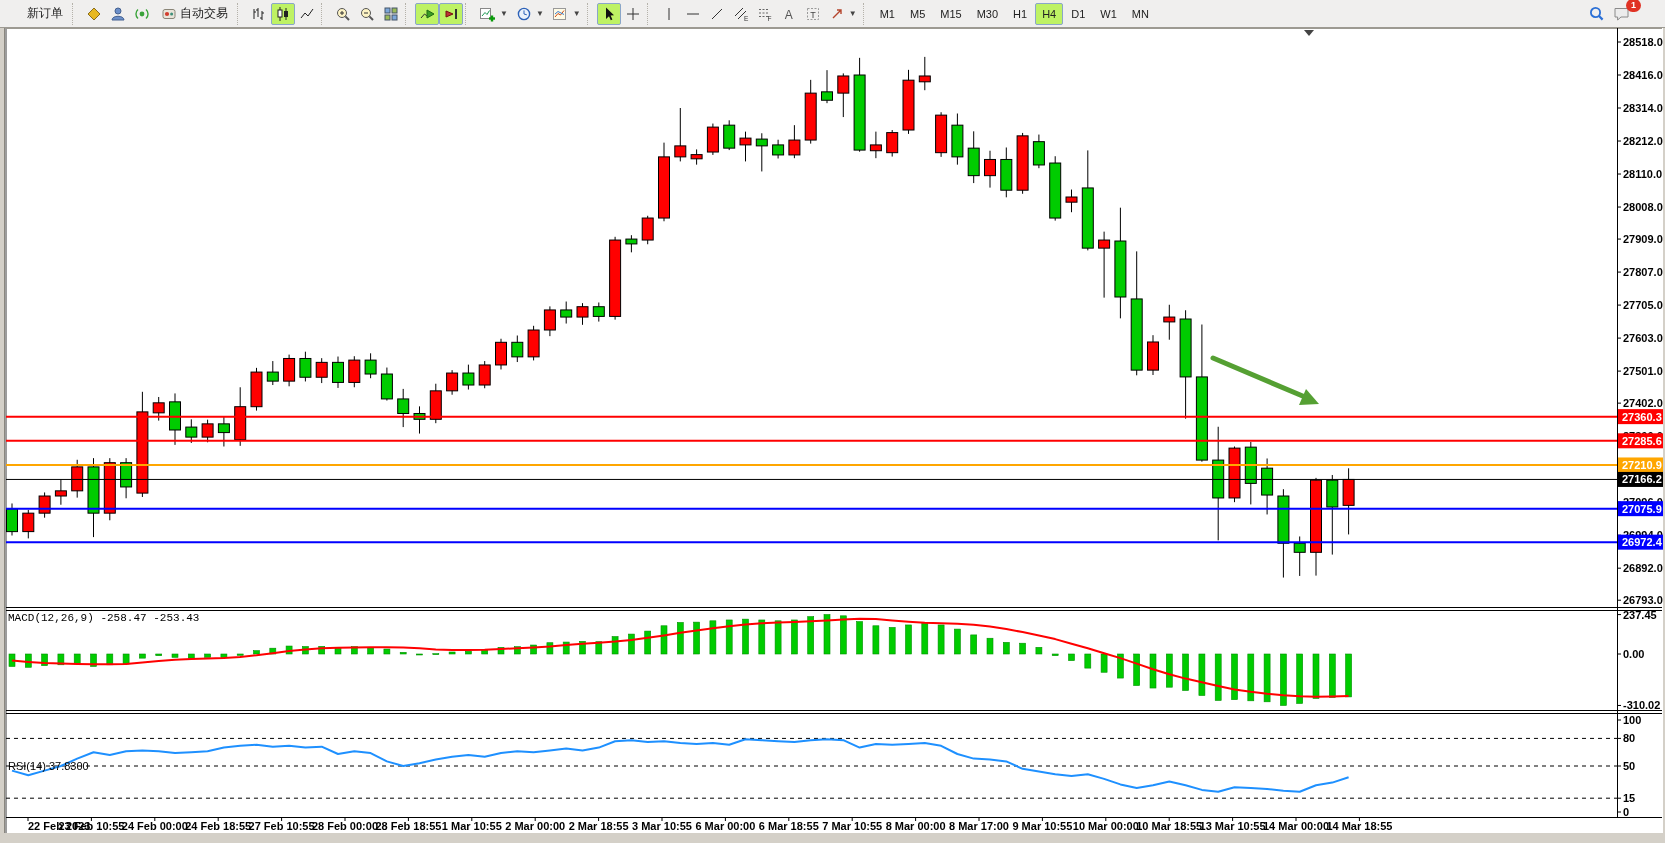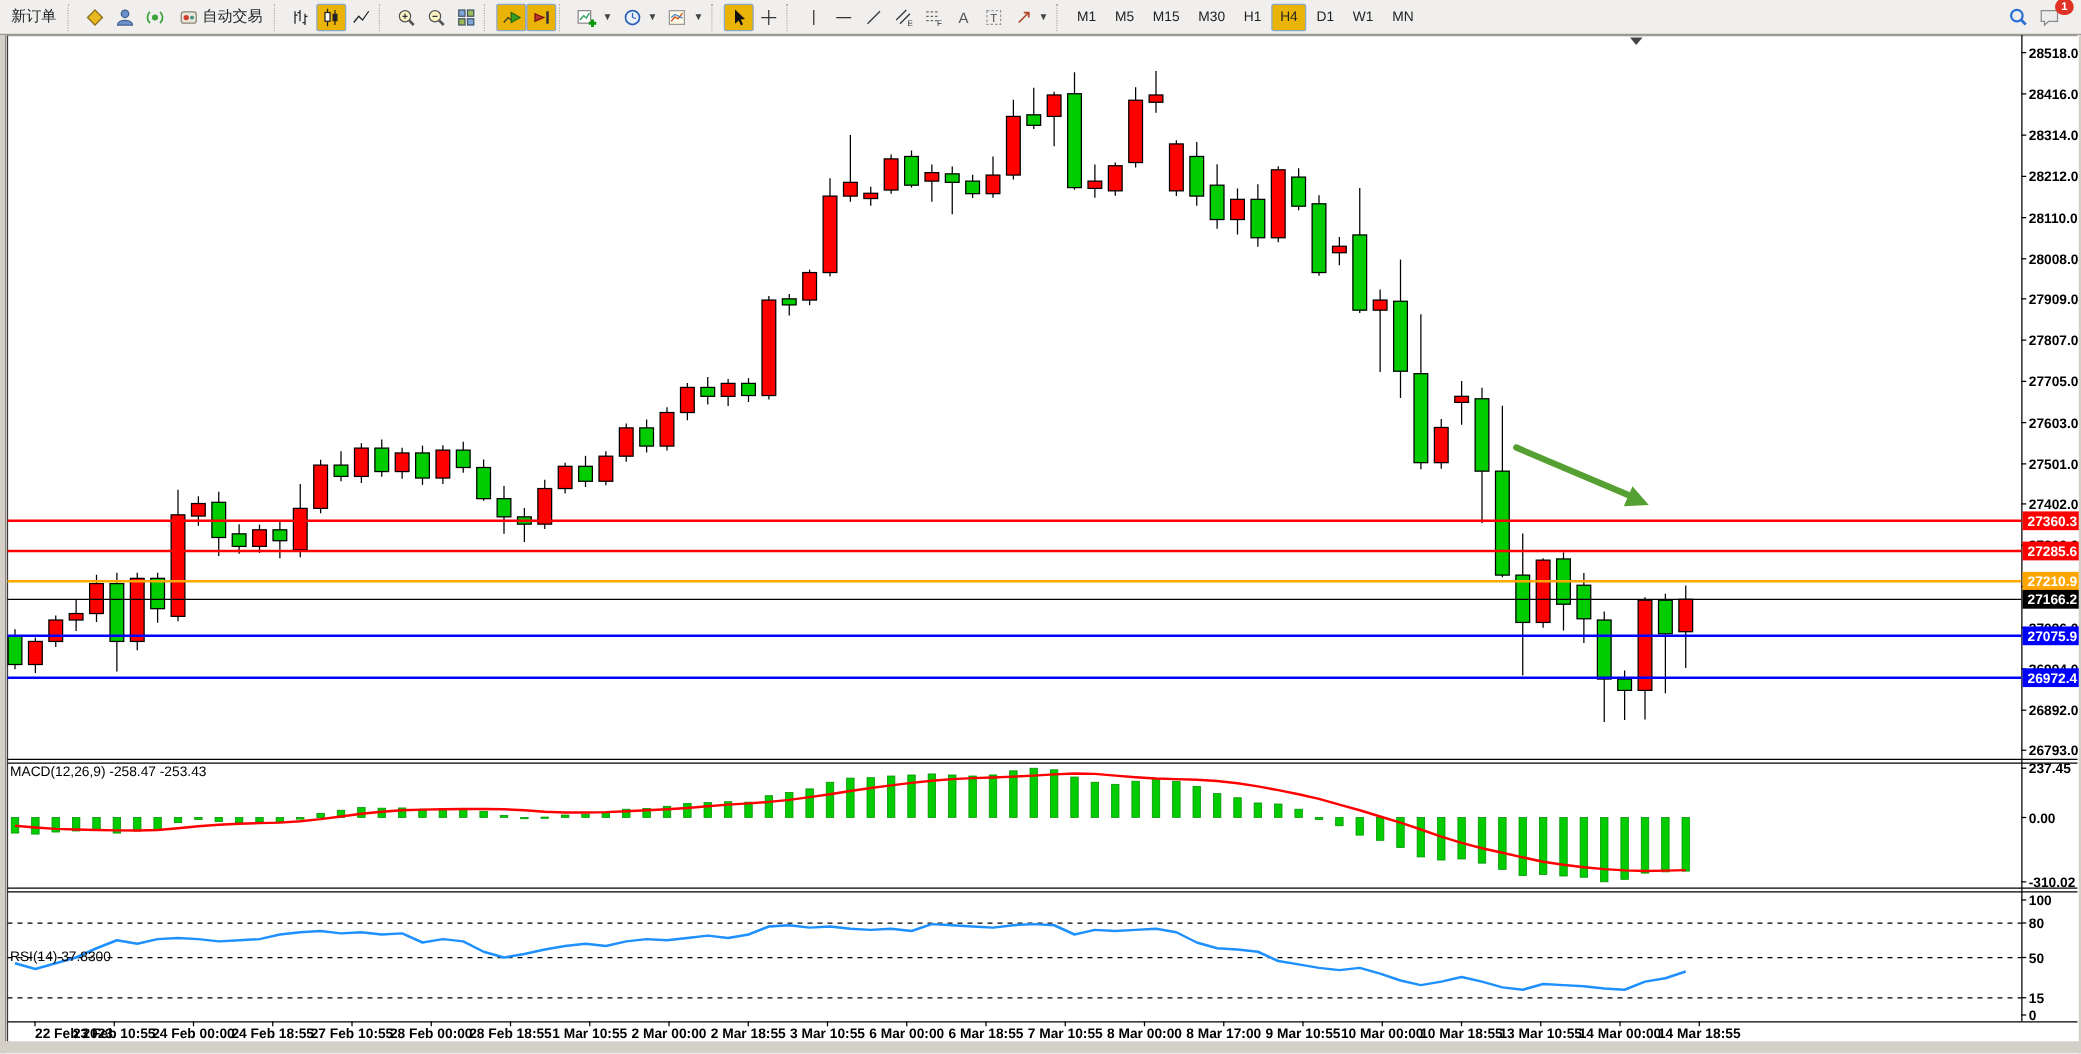--- a/index.html
+++ b/index.html
@@ -1,24 +1,24 @@
 <!DOCTYPE html>
 <html><head>
 <meta charset="utf-8">
 <style>
   html,body{margin:0;padding:0;background:#fff;font-family:"Liberation Sans",sans-serif;}
   .app{position:relative;width:1665px;height:843px;overflow:hidden;background:#fff;}
   
   .toolbar{position:absolute;left:0;top:0;width:1665px;height:28px;background:#f0efee;
-           border-bottom:1px solid #9d9a92;display:flex;align-items:center;padding:0 2px;box-sizing:border-box;}
+           border-bottom:1px solid #9d9a92;display:flex;align-items:center;padding:0 20px;box-sizing:border-box;}
   .tb{height:22px;min-width:23px;display:flex;align-items:center;justify-content:center;gap:3px;
       border:1px solid transparent;background:transparent;padding:0 3px;font:12px "Liberation Sans",sans-serif;
       color:#222;cursor:default;border-radius:2px;}
   .tb.txt{padding:0 6px;}
-  .tb.active{background:#eab308;border:1px solid #8aa6c9;}
+  .tb.active{background:#bef264;border:1px solid #8aa6c9;}
   .sep{width:7px;height:22px;margin:0 2px;border-left:1px dotted #b5b2aa;}
   .caret{font-size:8px;color:#444;margin-left:1px;}
   .spacer{flex:1;}
   .badge{position:absolute;top:-4px;right:-6px;background:#e03224;color:#fff;border-radius:8px;
          min-width:13px;height:13px;font:bold 9px/13px "Liberation Sans",sans-serif;text-align:center;padding:0 1px;}
   .chatwrap{position:relative;}
   svg.ic{display:block;}
   
   #chart{position:absolute;left:0;top:28px;}
   .ovl{position:absolute;font:11px "Liberation Sans",sans-serif;color:#000;z-index:5;white-space:pre;}
@@ -629,16 +629,16 @@
         <text x="1622" y="468.9775599999995" font-family="&quot;Liberation Sans&quot;,sans-serif" font-size="11" font-weight="bold" fill="#fff">27210.9</text>
         <rect x="1618" y="471.94247999999976" width="45" height="15" fill="#000000"></rect>
         <text x="1622" y="483.44247999999976" font-family="&quot;Liberation Sans&quot;,sans-serif" font-size="11" font-weight="bold" fill="#fff">27166.2</text>
         <rect x="1618" y="501.1635599999995" width="45" height="15" fill="#0000ff"></rect>
         <text x="1622" y="512.6635599999995" font-family="&quot;Liberation Sans&quot;,sans-serif" font-size="11" font-weight="bold" fill="#fff">27075.9</text>
         <rect x="1618" y="534.6561599999995" width="45" height="15" fill="#0000ff"></rect>
         <text x="1622" y="546.1561599999995" font-family="&quot;Liberation Sans&quot;,sans-serif" font-size="11" font-weight="bold" fill="#fff">26972.4</text>
       </g>
     </svg>
 
-  <div class="ovl" id="macd-ovl" style="left:8px;top:612px;">MACD(12,26,9) -258.47 -253.43</div>
+  <div class="ovl" id="macd-ovl" style="left:8px;top:612px;font-family:Liberation Mono, monospace;">MACD(12,26,9) -258.47 -253.43</div>
   <div class="ovl" id="rsi-ovl" style="left:8px;top:716px;margin-top:44px;">RSI(14) 37.8300</div>
 
 </div>
 
 </body></html>

